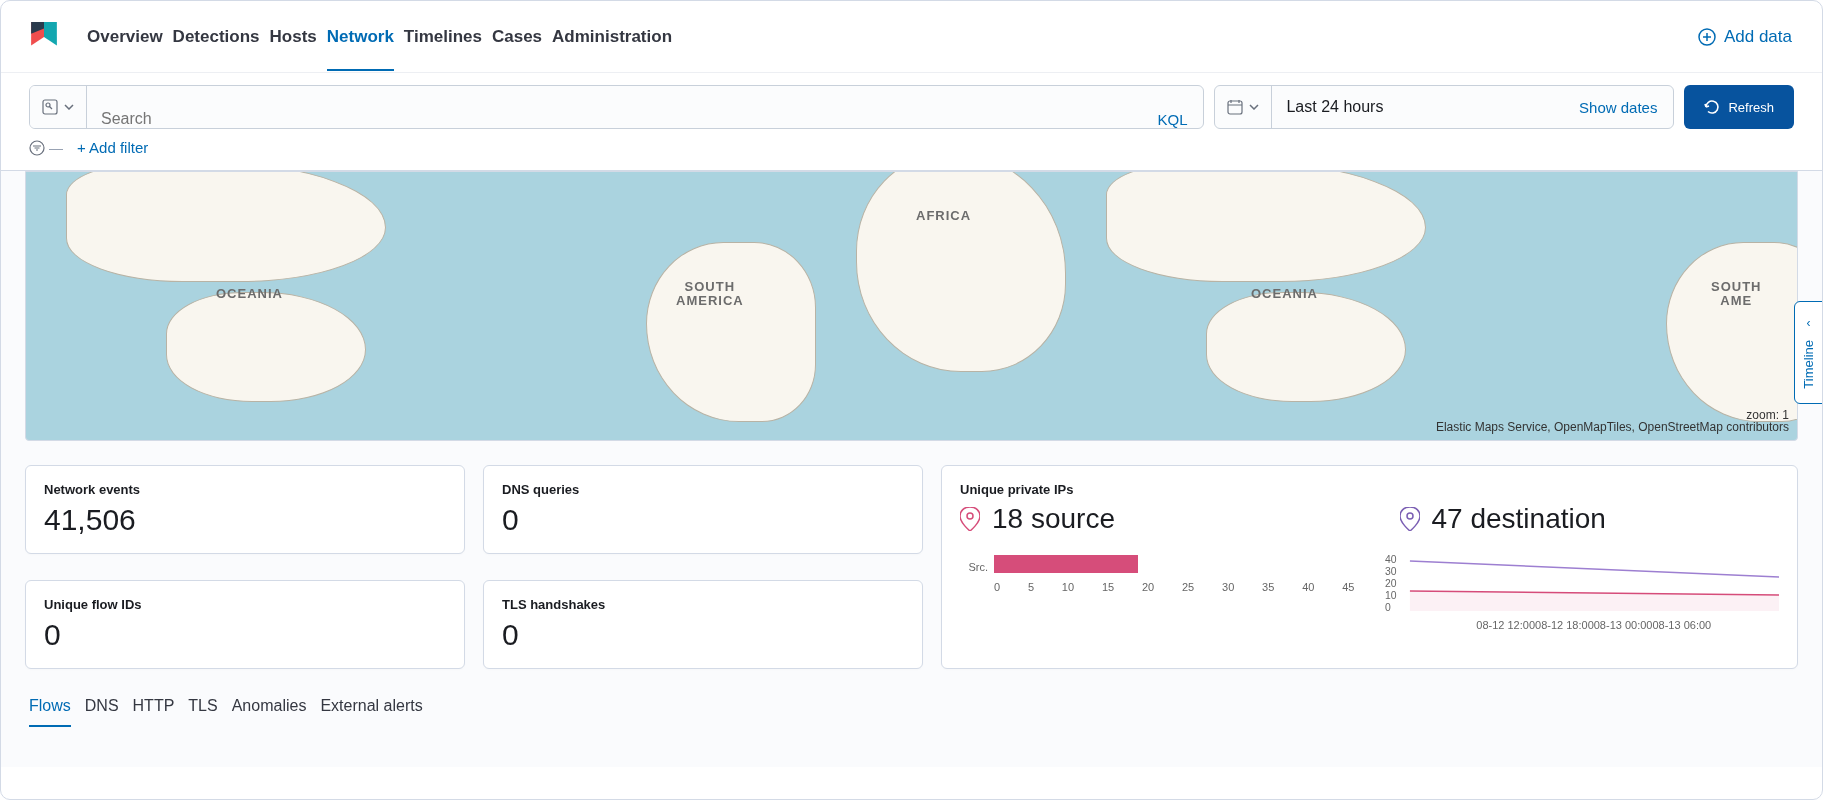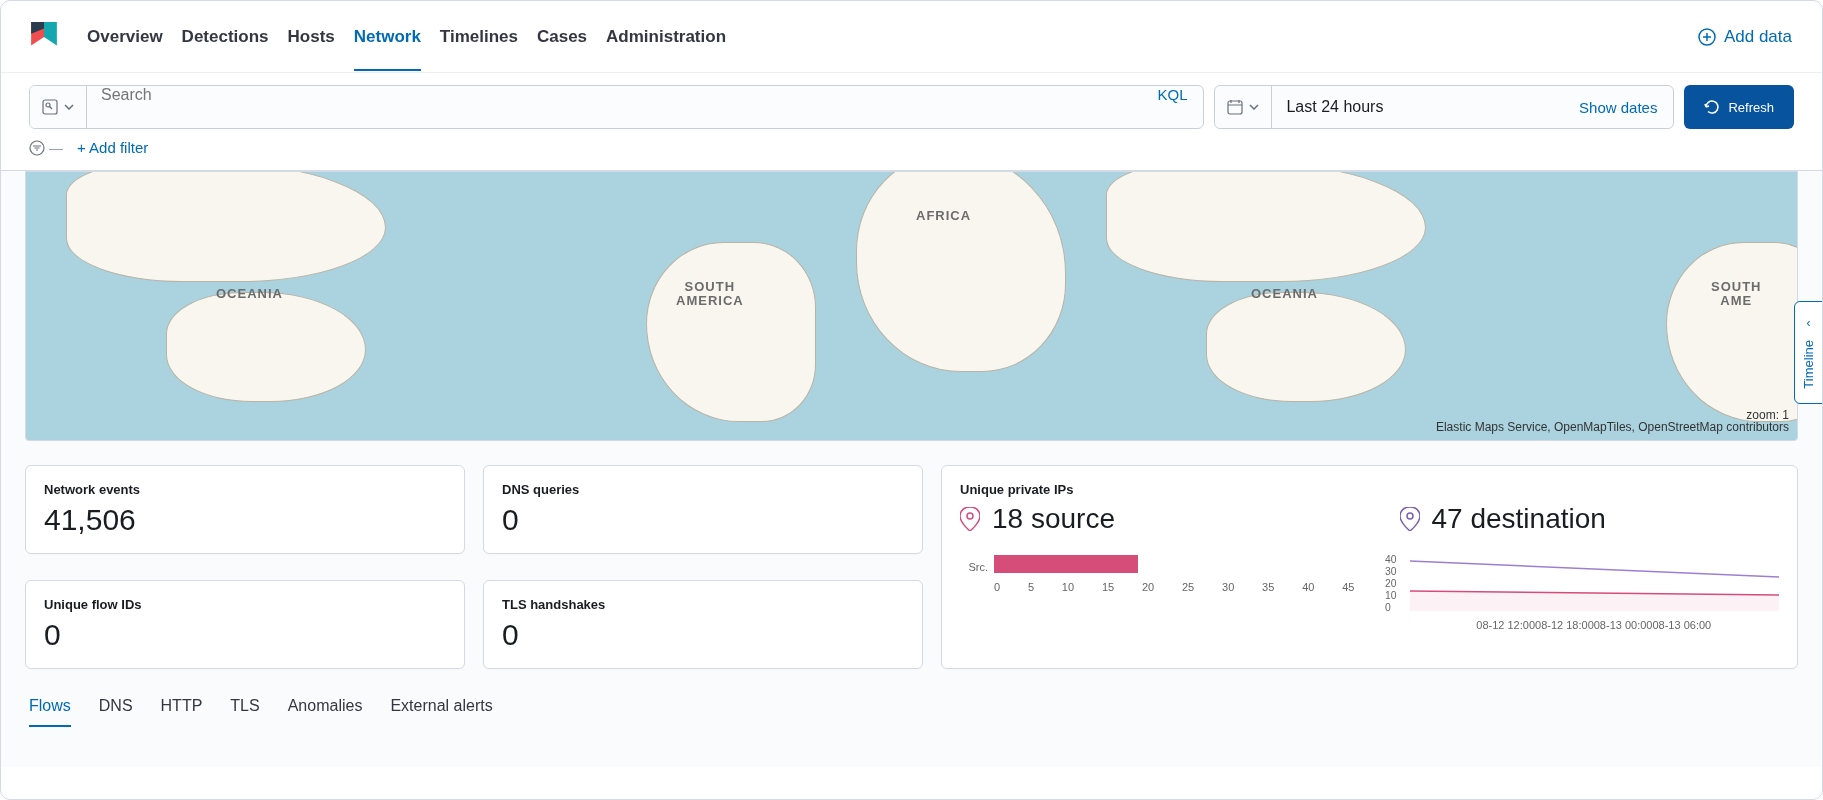--- a/index.html
+++ b/index.html
@@ -6,29 +6,29 @@
 body{font-family:-apple-system,BlinkMacSystemFont,"Segoe UI",Helvetica,Arial,sans-serif;font-size:14px;color:#1a1c21;background:#fff;overflow:hidden}
 .frame{width:1823px;height:800px;border:1px solid #d3dae6;border-radius:10px;overflow:hidden;position:relative;background:#fff}
 .content-wrap{height:100%;overflow-y:scroll}
 .content-wrap::-webkit-scrollbar{width:14px}
 .content-wrap::-webkit-scrollbar-track{background:#fff}
 .content-wrap::-webkit-scrollbar-thumb{background:#c9cbd0;border-radius:7px;border:3px solid #fff}
 
 
 .topnav{display:flex;align-items:center;height:72px;padding:0 30px;border-bottom:1px solid #edeff3}
 .logo{width:26px;height:30px;margin-right:30px}
-.nav-tabs{display:flex;gap:19px;flex:1}
+.nav-tabs{display:flex;gap:10px;flex:1}
 .nav-tab{font-size:17px;font-weight:600;color:#343741;padding:24px 0;cursor:pointer;position:relative}
 .nav-tab.active{color:#006bb4}
 .nav-tab.active::after{content:"";position:absolute;left:0;right:0;bottom:0;height:2px;background:#006bb4}
 .add-data{display:flex;align-items:center;gap:8px;color:#006bb4;font-size:17px;font-weight:400;cursor:pointer}
 
 
 .querybar{display:flex;gap:10px;padding:12px 28px 8px;align-items:center}
-.searchbox{flex:1;display:flex;align-items:flex-start;height:44px;border:1px solid #c8d0da;border-radius:6px;background:#fbfcfd;overflow:hidden}
+.searchbox{flex:1;display:flex;align-items:flex-end;height:44px;border:1px solid #c8d0da;border-radius:6px;background:#fbfcfd;overflow:hidden}
 .search-prefix{display:flex;align-items:center;gap:6px;padding:0 12px;height:100%;border-right:1px solid #c8d0da;background:#fbfcfd;cursor:pointer}
 .search-input{flex:1;border:none;background:transparent;padding:0 14px;font-size:16px;outline:none;color:#343741}
 .kql{padding:0 16px;color:#006bb4;font-size:15px;cursor:pointer}
 .daterange{display:flex;align-items:center;height:44px;border:1px solid #c8d0da;border-radius:6px;background:#fbfcfd;overflow:hidden;min-width:460px}
 .date-prefix{display:flex;align-items:center;gap:6px;padding:0 12px;height:100%;border-right:1px solid #c8d0da;cursor:pointer}
 .date-text{flex:1;padding:0 14px;font-size:16px}
 .show-dates{padding:0 16px;color:#006bb4;font-size:15px;cursor:pointer}
 .refresh-btn{display:flex;align-items:center;gap:8px;height:44px;padding:0 20px;background:#07539e;color:#fff;border:none;border-radius:6px;font-size:13px;cursor:pointer}
 .filterbar{display:flex;align-items:center;gap:8px;padding:2px 28px 14px}
 .filter-icon-wrap{display:flex;align-items:center;gap:4px;color:#343741}
@@ -66,21 +66,21 @@
 .bar-fill{height:100%}
 .bar-fill.src{background:#d64d7a;width:40%}
 .bar-fill.dst{background:#9d7fd1;width:100%}
 .bar-axis{display:flex;justify-content:space-between;font-size:11px;color:#666;margin-left:34px;padding-top:4px}
 
 .line-chart{flex:1;min-width:380px}
 .line-svg{width:100%;height:60px}
 .line-yaxis{font-size:10px;fill:#666}
 .line-axis{display:flex;justify-content:center;font-size:11px;color:#666;margin-left:24px;padding-top:4px}
 
-.subtabs{display:flex;gap:28px;margin-top:28px;padding-left:4px}
+.subtabs{display:flex;gap:14px;margin-top:28px;padding-left:4px}
 .subtab{font-size:16px;font-weight:400;color:#343741;padding:0 0 12px;cursor:pointer;position:relative}
 .subtab.active{color:#006bb4;font-weight:500}
 .subtab.active::after{content:"";position:absolute;left:0;right:0;bottom:0;height:2px;background:#006bb4}
 
 
 .timeline-fly{position:absolute;right:-1px;top:300px;background:#fff;border:1px solid #006bb4;border-radius:6px 0 0 6px;padding:14px 6px;display:flex;flex-direction:column;align-items:center;gap:10px;cursor:pointer}
 .timeline-txt{writing-mode:vertical-rl;transform:rotate(180deg);font-size:13px;color:#006bb4}
 .chev{color:#006bb4;font-size:12px}
 
 svg{display:block}

